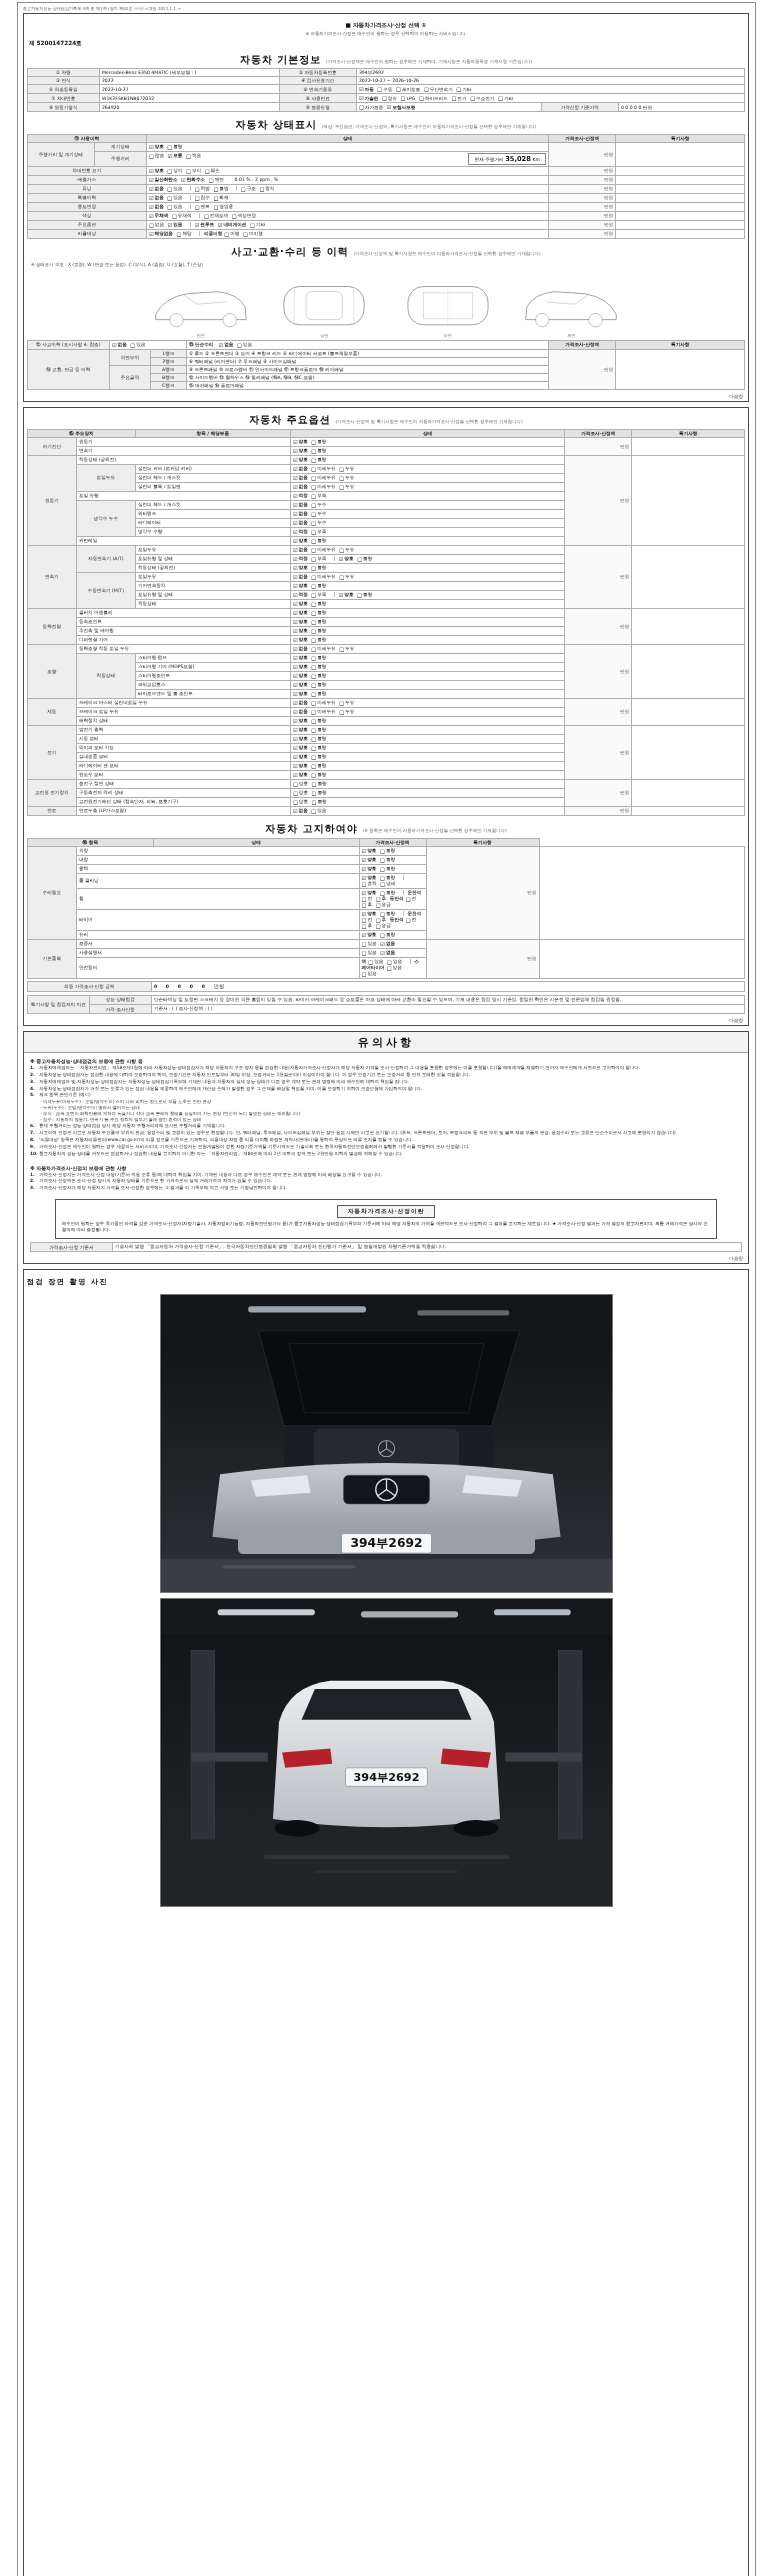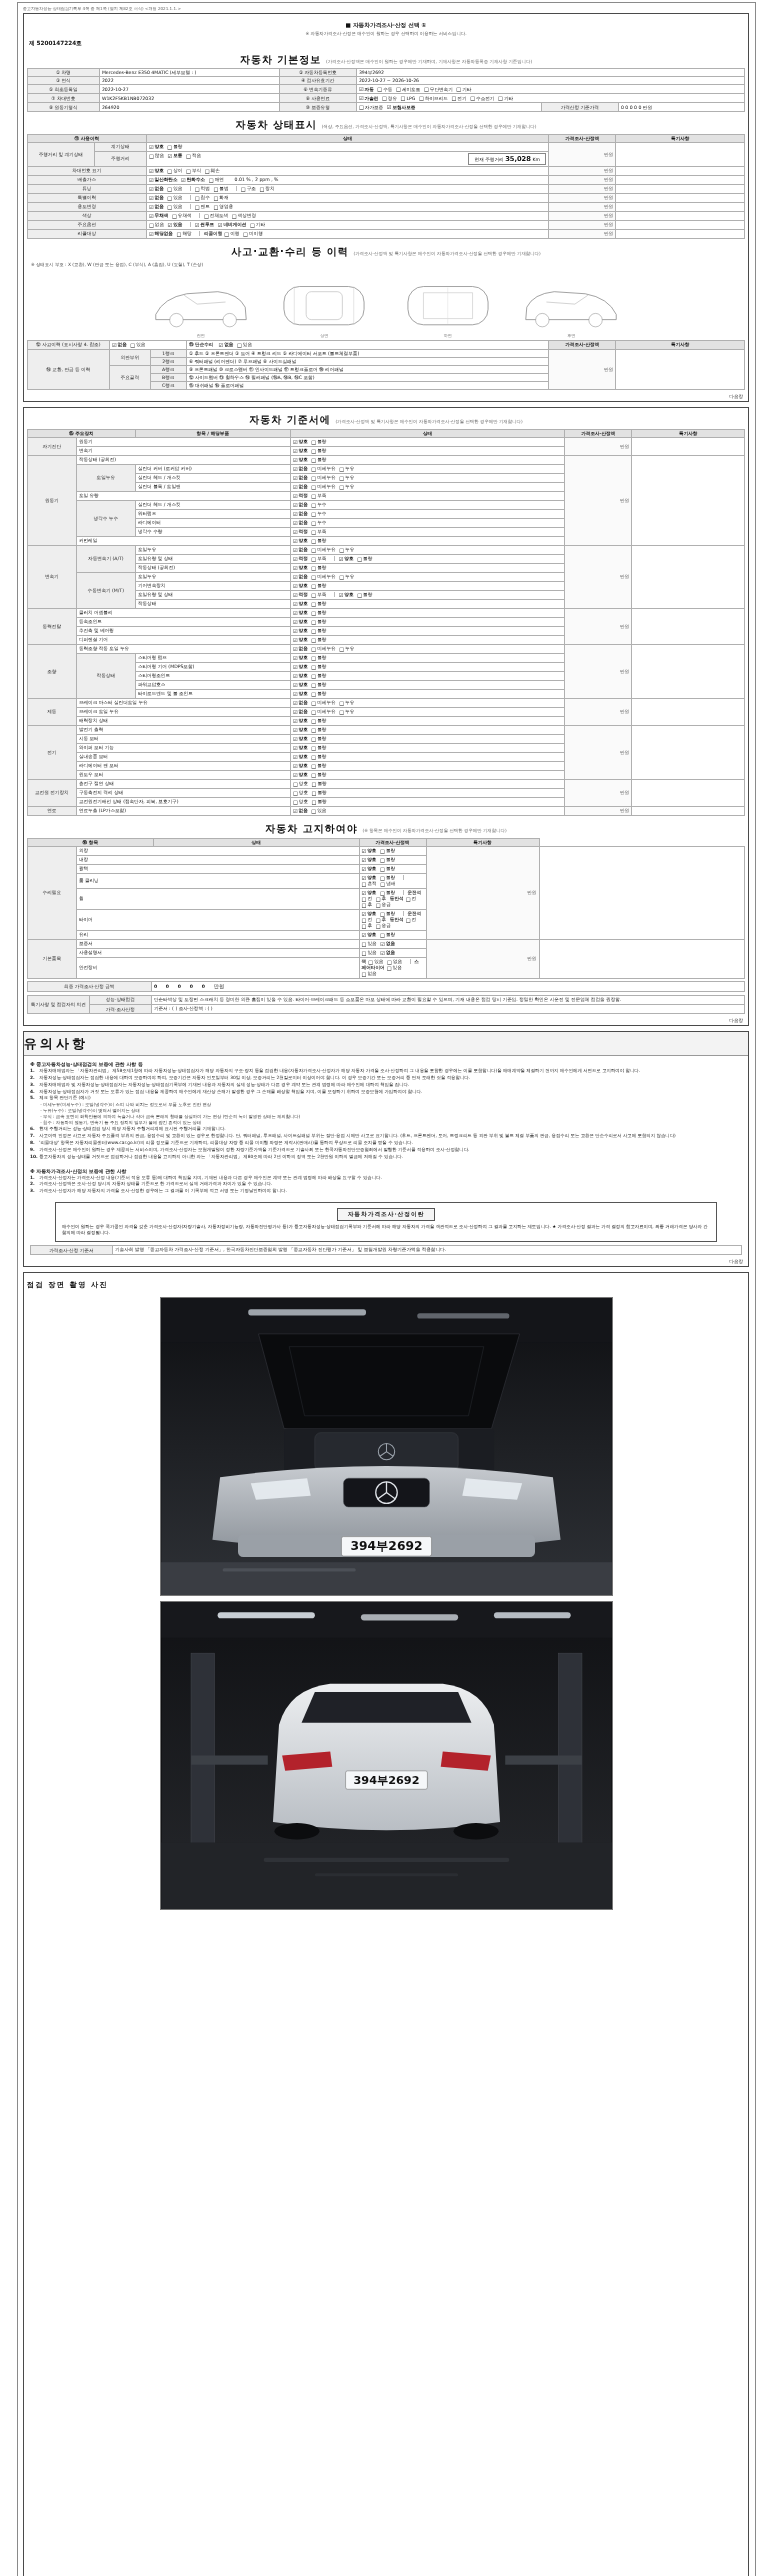--- a/index.html
+++ b/index.html
@@ -28,21 +28,21 @@
 .milebox{float:right;border:0.5px solid #888;background:#fff;padding:1px 5.2px;font-size:4.6px;margin-left:4.1px}
 .milebox b{font-size:6.7px;margin:0 1.5px}
 .next{position:absolute;right:5.2px;bottom:1.5px;font-size:4.6px;color:#333;cursor:pointer}
 .diagwrap{display:flex;justify-content:center;gap:17.5px;padding:4.1px 0 2.1px;background:#fff}
 .diag{text-align:center}
 .diag .cap{font-size:4.1px;color:#777;margin-top:1px}
 .legend{font-size:4.4px;color:#444;padding:1px 4.1px}
 .amt{font-size:6.7px;font-weight:bold;letter-spacing:3.6px}
 .amt .u{font-size:5.2px;letter-spacing:0;font-weight:normal;color:#333}
 .optext{font-size:4.4px;color:#222;line-height:1.35;text-align:left}
-.notice-title{text-align:left;font-weight:bold;font-size:13px;border-bottom:0.5px solid #999;padding:2.6px 0;background:#f3f3f3;letter-spacing:3.1px}
+.notice-title{text-align:center;font-weight:bold;font-size:11px;border-bottom:0.5px solid #999;padding:2.6px 0;background:#f3f3f3;letter-spacing:3.1px}
 .nsec{padding:2.1px 6.2px}
 .nhead{font-size:4.9px;font-weight:bold;margin:2.6px 0 1px}
 .nitem{font-size:4.4px;line-height:1.45;color:#222;display:flex;margin-bottom:0.5px}
 .nitem .no{width:9.3px;flex:none;font-weight:bold}
 .nitem .tx2{flex:1}
 .nsub{font-size:4.3px;color:#333;margin-left:10.3px;line-height:1.4}
 .nbox{border:0.8px solid #555;margin:5.2px 31px 3.1px;padding:4.1px 6.2px;text-align:center;background:#fff}
 .nbox-title{display:inline-block;border:0.5px solid #555;padding:1.5px 9.3px;font-weight:bold;font-size:5.7px;margin-bottom:2.6px;background:#f5f5f5;letter-spacing:1px}
 .nbox-text{font-size:4.4px;text-align:left;line-height:1.5}
 .ph-title{text-align:left;font-weight:bold;font-size:7.2px;padding:5.2px 0 2.1px;letter-spacing:1.5px}
@@ -432,21 +432,21 @@
               <td class="">⑮ 대쉬패널   ⑯ 플로어패널</td>
             </tr>
           </tbody>
         </table>
       </div>
     <div class="next">다음장</div>
   </div>
 
   <div class="blk">
     <div id="detail">
-        <div class="sttl"><b>자동차 기준서에</b>&nbsp;&nbsp;<span class="snote">(가격조사·산정액 및 특기사항은 매수인이 자동차가격조사·산정을 선택한 경우에만 기재합니다)</span></div>
+        <div class="sttl"><b>자동차 주요옵션</b>&nbsp;&nbsp;<span class="snote">(가격조사·산정액 및 특기사항은 매수인이 자동차가격조사·산정을 선택한 경우에만 기재합니다)</span></div>
         <table class="tb">
           <colgroup>
             <col style="width:49px">
             <col style="width:59px">
             <col style="width:155px">
             <col>
             <col style="width:67px">
             <col style="width:113px">
           </colgroup>
           <tbody>

